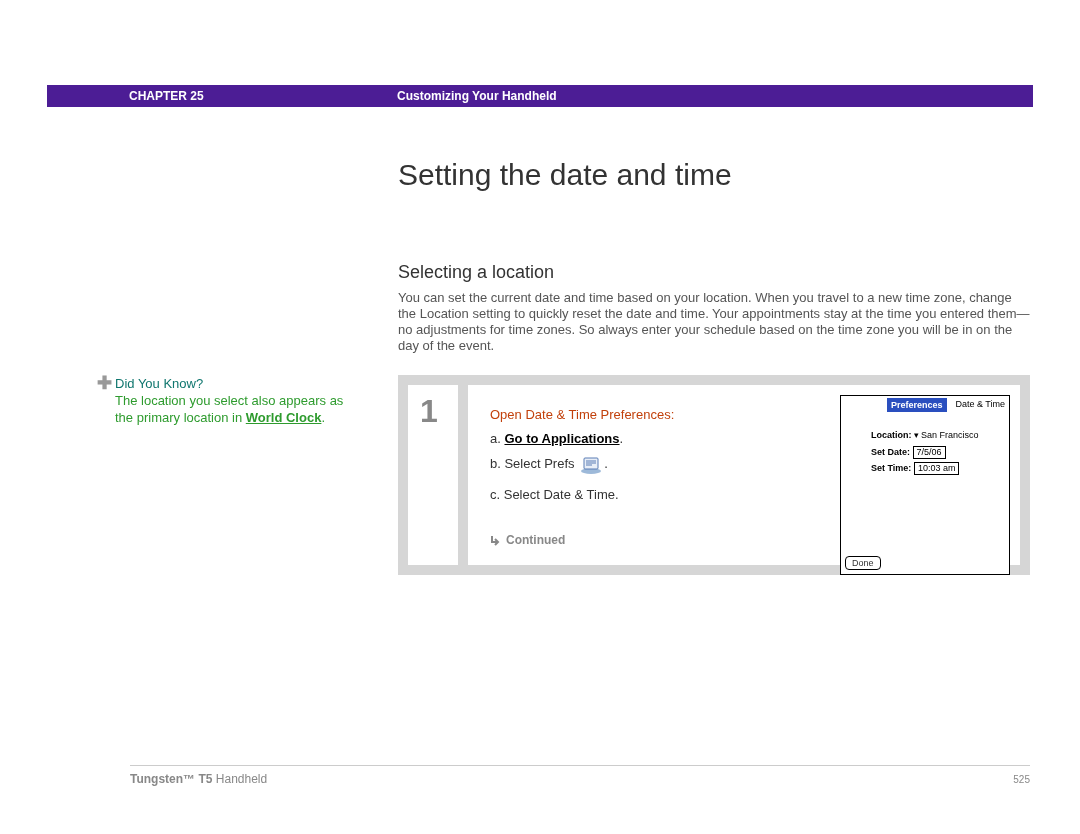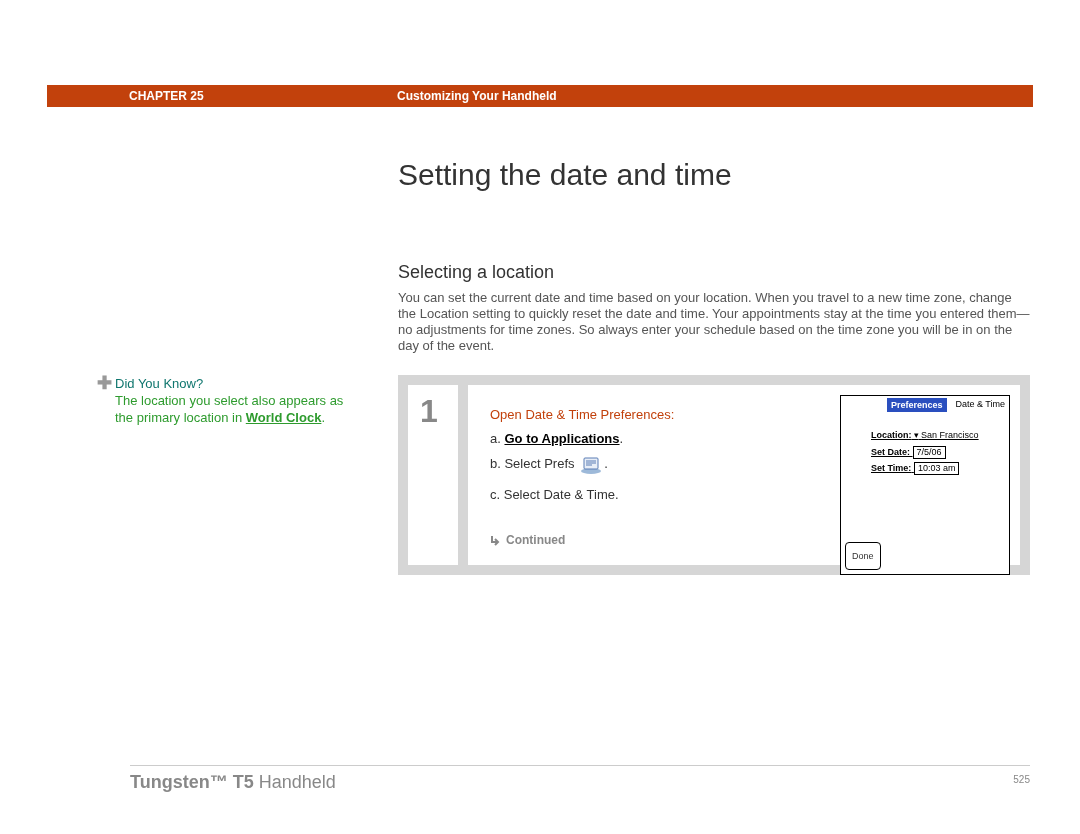--- a/index.html
+++ b/index.html
@@ -1,18 +1,18 @@
 <!DOCTYPE html>
 <html><head>
 <meta charset="utf-8">
 <style>
   html,body{margin:0;padding:0;width:1080px;height:834px;background:#fff;font-family:Arial,Helvetica,sans-serif;color:#333;}
   .page{position:relative;width:1080px;height:834px;}
   
-  .redbar{position:absolute;left:47px;top:85px;width:986px;height:22px;background:#c2410c;color:#fff;font-size:12px;font-weight:bold;}
+  .redbar{position:absolute;left:47px;top:85px;width:986px;height:22px;background:#4c1d95;color:#fff;font-size:12px;font-weight:bold;}
   .redbar .chapter{position:absolute;left:82px;top:4px;}
   .redbar .section{position:absolute;left:350px;top:4px;}
   
   .h1{position:absolute;left:398px;top:158px;font-size:30px;font-weight:400;color:#333;}
   .body1{position:absolute;left:398px;top:208px;width:632px;font-size:13px;line-height:16px;color:#555;}
   .h2{position:absolute;left:398px;top:262px;font-size:18px;font-weight:normal;color:#333;}
   .body2{position:absolute;left:398px;top:290px;width:632px;font-size:13px;line-height:16px;color:#555;}
   
   .dyk{position:absolute;left:115px;top:375px;width:250px;font-size:13px;line-height:17px;}
   .dyk .plus{position:absolute;left:-18px;top:0;color:#999;font-size:18px;font-weight:bold;}
@@ -29,27 +29,27 @@
   .stepbody ol li{margin-bottom:10px;}
   .stepbody .goapp{font-weight:bold;text-decoration:underline;color:#000;}
   .stepbody .continued{position:absolute;left:22px;bottom:18px;font-size:12px;font-weight:bold;color:#888;}
   .stepbody .continued svg{vertical-align:-2px;margin-right:4px;}
   .prefsicon{display:inline-block;vertical-align:-6px;margin:0 2px;}
   
   .shot{position:absolute;right:10px;top:10px;width:170px;height:180px;background:#fff;border:1px solid #000;box-sizing:border-box;}
   .shot .titlebar{position:absolute;left:2px;top:2px;width:164px;height:14px;}
   .shot .titlebar .prefs{float:left;background:#2a4fbf;color:#fff;font-size:9px;font-weight:bold;padding:1px 4px;height:12px;line-height:12px;margin-left:44px;}
   .shot .titlebar .dt{float:right;font-size:9px;color:#000;padding:1px 2px;}
-  .shot .row{position:absolute;left:30px;font-size:9px;color:#000;text-decoration:underline;}
+  .shot .row{position:absolute;left:30px;font-size:9px;color:#000;}
   .shot .row b{font-weight:bold;}
   .shot .box{display:inline-block;border:1px solid #000;padding:0 3px;font-size:9px;line-height:11px;}
-  .shot .done{position:absolute;left:4px;bottom:4px;border:1px solid #000;border-radius:4px;font-size:9px;padding:8px 6px;background:#fff;}
+  .shot .done{position:absolute;left:4px;bottom:4px;border:1px solid #000;border-radius:4px;font-size:9px;padding:1px 6px;background:#fff;}
   
   .footerline{position:absolute;left:130px;top:765px;width:900px;height:1px;background:#ccc;}
-  .footer-left{position:absolute;left:130px;top:772px;font-size:18px;color:#888;}
+  .footer-left{position:absolute;left:130px;top:772px;font-size:12px;color:#888;}
   .footer-left b{font-weight:bold;}
   .footer-right{position:absolute;right:50px;top:774px;font-size:10px;color:#888;}
 </style>
 </head>
 <body>
 
 <div class="page">
   <div class="redbar">
     <span class="chapter">CHAPTER 25</span>
     <span class="section">Customizing Your Handheld</span>

